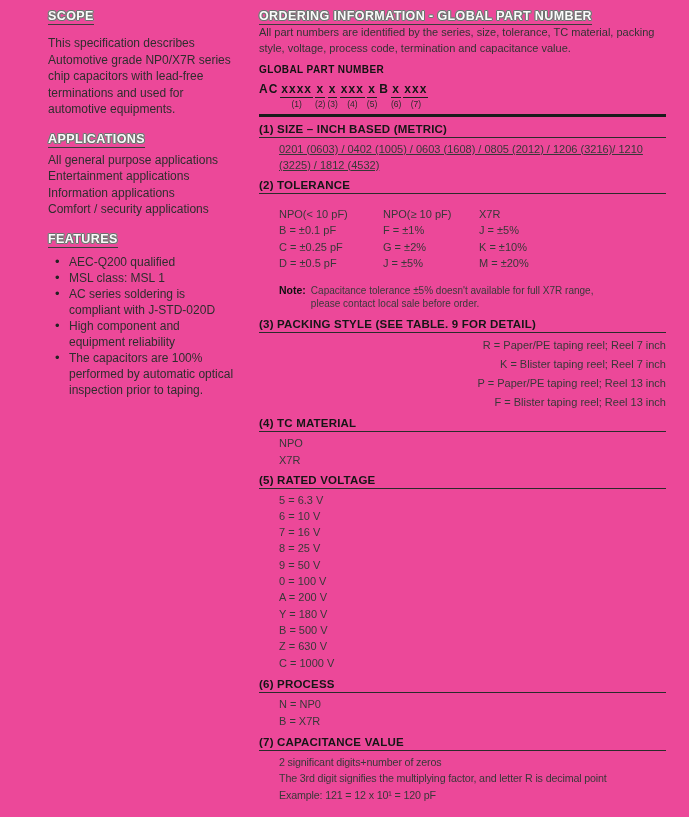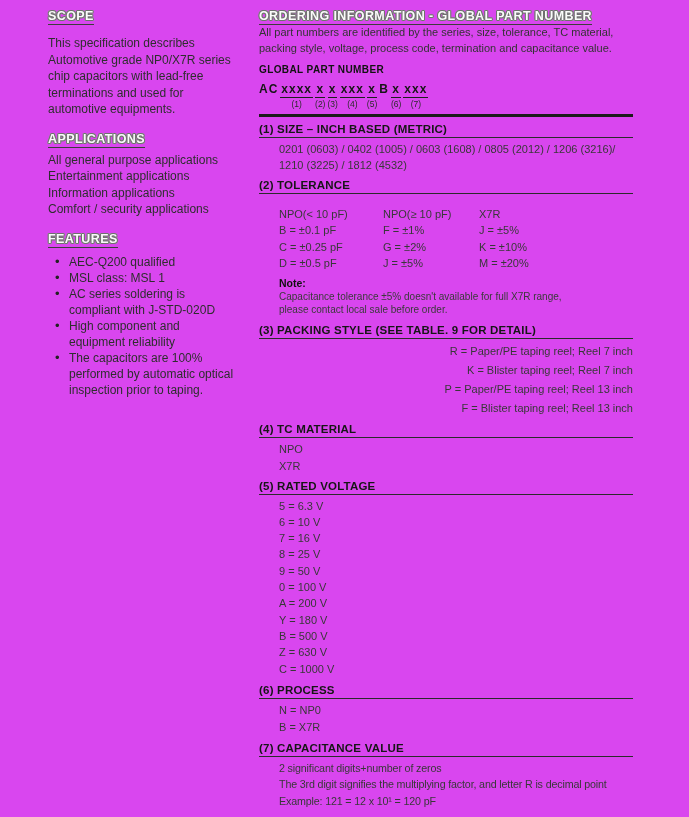--- a/index.html
+++ b/index.html
@@ -1,24 +1,24 @@
 <!DOCTYPE html>
 <html><head>
 <meta charset="utf-8">
 <style>
   html,body{margin:0;padding:0;background:#ffffff;}
   .page{
     position:relative;
     width:689px;height:817px;
     overflow:hidden;
-    background:#d946ef;
+    background:#ec4899;
     font-family:"Liberation Sans","DejaVu Sans",sans-serif;
     color:#333;
     box-sizing:border-box;
-    padding:6px 56px 0 48px;
+    padding:6px 23px 0 48px;
     display:flex;
     gap:15px;
   }
   .col-left{width:196px;flex-shrink:0;}
   .col-right{flex:1;min-width:0;}
 
   
   .outline-h{
     display:inline-block;
     font-size:12.5px;
@@ -54,36 +54,36 @@
   .pn-idx{font-size:8.5px;color:#2a2a2a;margin-top:2px;line-height:9px;}
   .thick{margin-top:5px;height:2.6px;background:#1b1b1b;}
 
   .section{margin-top:6px;}
   .sec-head{
     font-size:11.5px;font-weight:700;color:#161616;letter-spacing:.2px;
     border-bottom:1.3px solid #2b2b2b;padding-bottom:2px;
   }
   .sec-body{margin-top:3px;padding-left:20px;font-size:11px;color:#383838;}
   .line{line-height:16px;}
-  .line.size{line-height:16px;}
+  .line.size{line-height:16px;text-decoration:underline;}
   .line.pack{line-height:19px;white-space:nowrap;text-align:right;}
   .line.tc{line-height:17.5px;white-space:nowrap;}
   .line.volt{line-height:16.3px;white-space:nowrap;}
   .line.proc{line-height:17.5px;white-space:nowrap;}
   .line.cap{line-height:16.5px;white-space:nowrap;font-size:10.7px;letter-spacing:-.15px;}
 
   .sec-tol{margin-top:6px;}
   .tol-table{display:flex;margin-top:12px;}
   .tol-col1{width:104px;}
   .tol-col2{width:96px;}
   .tol-col3{flex:1;}
   .tol-h{line-height:16.5px;white-space:nowrap;}
   .tol-r{line-height:16.5px;white-space:nowrap;}
 
-  .note{display:flex;margin-top:5px;flex-direction:column;}
+  .note{display:flex;margin-top:12px;}
   .note-label{font-weight:700;font-size:10.5px;color:#111;margin-right:5px;line-height:13px;}
   .note .nline{font-size:10px;line-height:13px;color:#3a3a3a;white-space:nowrap;}
 
   .s-mt8{margin-top:8px;}
   .s-mt5{margin-top:5px;}
   .s-mt4{margin-top:4px;}
   .s-mt7{margin-top:7px;}
 </style>
 </head>
 <body>

